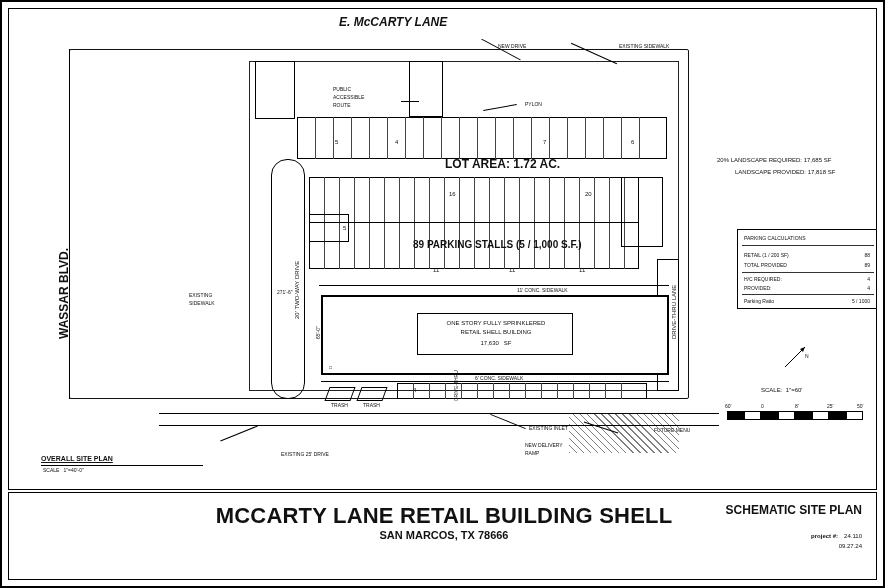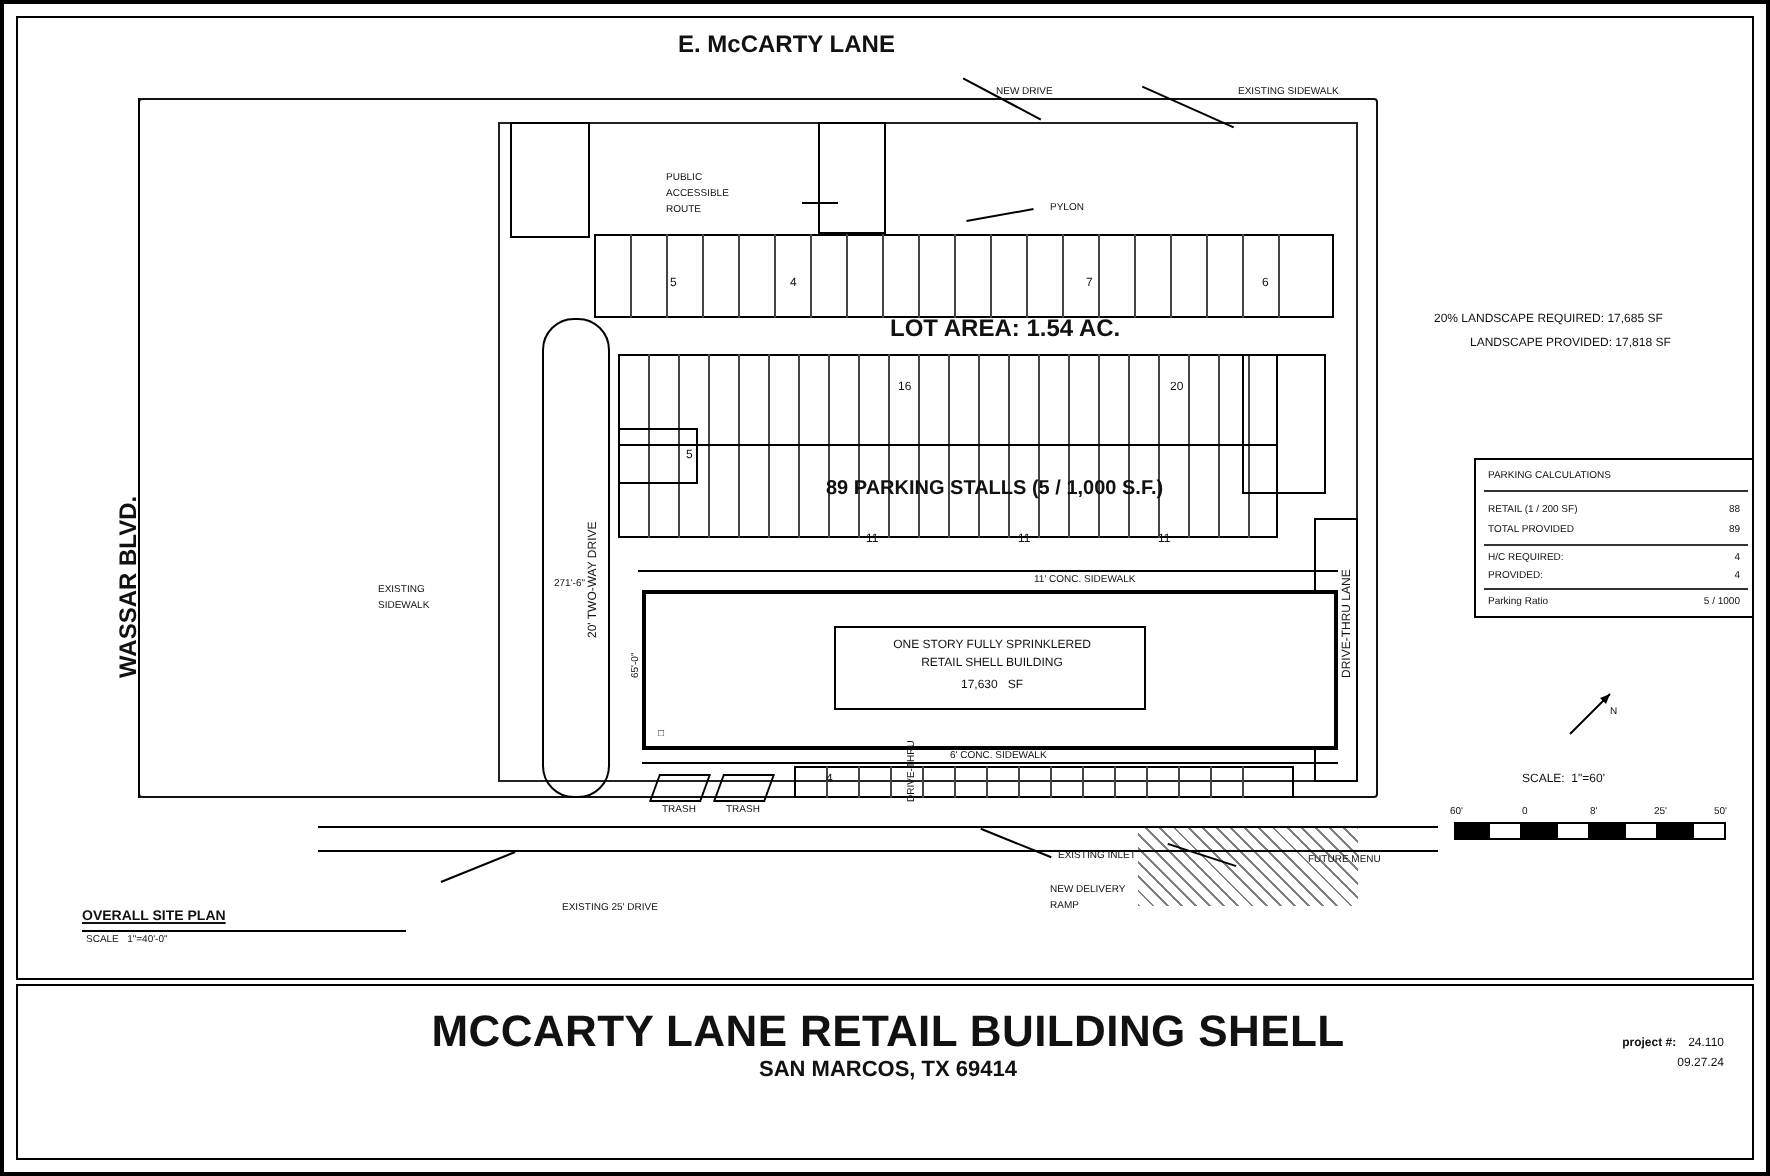--- a/index.html
+++ b/index.html
@@ -96,21 +96,21 @@
   .scale-bar div.f{background:#000;}
   .north{position:absolute;font-size:9px;}
 </style>
 </head>
 <body>
 
 <div class="sheet">
 
   <div class="drawing-area">
 
-    <div class="t lg bold" style="left:330px;top:6px;">E. McCARTY LANE</div>
+    <div class="t lg bold" style="left:330px;top:6px;font-style:italic;">E. McCARTY LANE</div>
 
     <div class="t lg bold vert" style="left:48px;top:330px;">WASSAR BLVD.</div>
 
     <div class="lotline" style="left:60px;top:40px;width:620px;height:350px;border-color:#111;border-radius:2px;"></div>
 
     <div class="lotline" style="left:240px;top:52px;width:430px;height:330px;"></div>
 
     <div class="ln" style="left:60px;top:40px;width:1px;height:350px;"></div>
 
     <div class="box" style="left:288px;top:108px;width:370px;height:42px;"></div>
@@ -270,21 +270,21 @@
     <div class="t xs" style="left:534px;top:130px;">7</div>
     <div class="t xs" style="left:622px;top:130px;">6</div>
     <div class="t xs" style="left:334px;top:216px;">5</div>
     <div class="t xs" style="left:440px;top:182px;">16</div>
     <div class="t xs" style="left:576px;top:182px;">20</div>
     <div class="t xs" style="left:424px;top:258px;">11</div>
     <div class="t xs" style="left:500px;top:258px;">11</div>
     <div class="t xs" style="left:570px;top:258px;">11</div>
     <div class="t xs" style="left:404px;top:378px;">4</div>
 
-    <div class="t lg bold" style="left:436px;top:148px;">LOT AREA: 1.54 AC.</div>
+    <div class="t lg bold" style="left:436px;top:148px;">LOT AREA: 1.72 AC.</div>
     <div class="t md bold" style="left:404px;top:230px;">89 PARKING STALLS (5 / 1,000 S.F.)</div>
 
     <div class="t xs" style="left:708px;top:148px;">20% LANDSCAPE REQUIRED: 17,685 SF</div>
     <div class="t xs" style="left:726px;top:160px;">LANDSCAPE PROVIDED: 17,818 SF</div>
 
     <div class="box" style="left:728px;top:220px;width:140px;height:80px;background:#fff;">
       <div class="t tiny" style="left:6px;top:5px;">PARKING CALCULATIONS</div>
       <div class="ln" style="left:4px;top:15px;width:132px;height:1px;background:#333;"></div>
 
       <div class="t tiny" style="left:6px;top:22px;">RETAIL (1 / 200 SF)</div>
@@ -336,24 +336,25 @@
     <div class="t tiny" style="left:34px;top:458px;">SCALE   1"=40'-0"</div>
     <div class="ln" style="left:32px;top:456px;width:162px;height:1px;"></div>
 
   </div>
 
   <div class="title-block">
 
 
     <div class="tb-center">
       <div class="tb-proj">MCCARTY LANE RETAIL BUILDING SHELL</div>
-      <div class="tb-addr2">SAN MARCOS, TX 69414</div>
+      <div class="tb-addr2">SAN MARCOS, TX 78666</div>
     </div>
 
     <div class="tb-right">
+      <div class="tb-sheet-title">SCHEMATIC SITE PLAN</div>
       <div class="tb-meta">
         <div class="row">
           <span class="lbl">project #:</span>
           <span>24.110</span>
         </div>
         <div class="row" style="margin-top:4px;">
           <span>09.27.24</span>
         </div>
       </div>
     </div>

